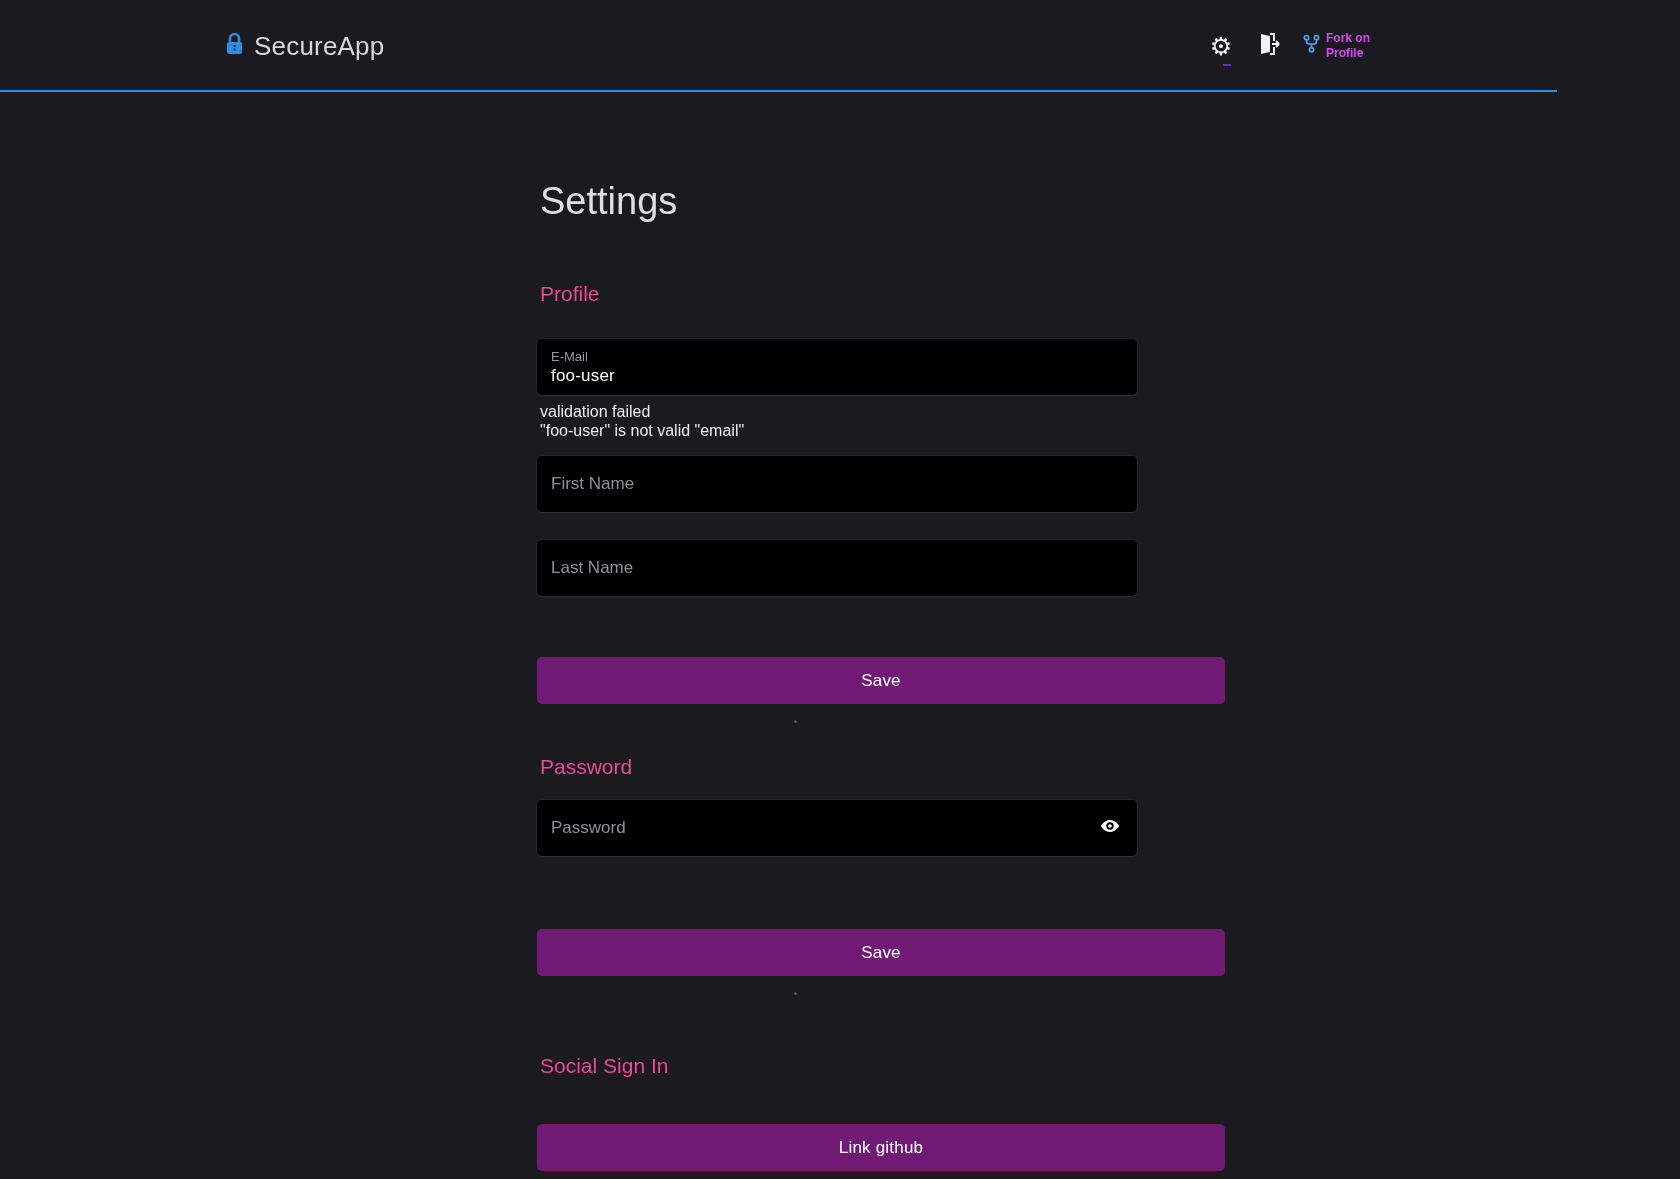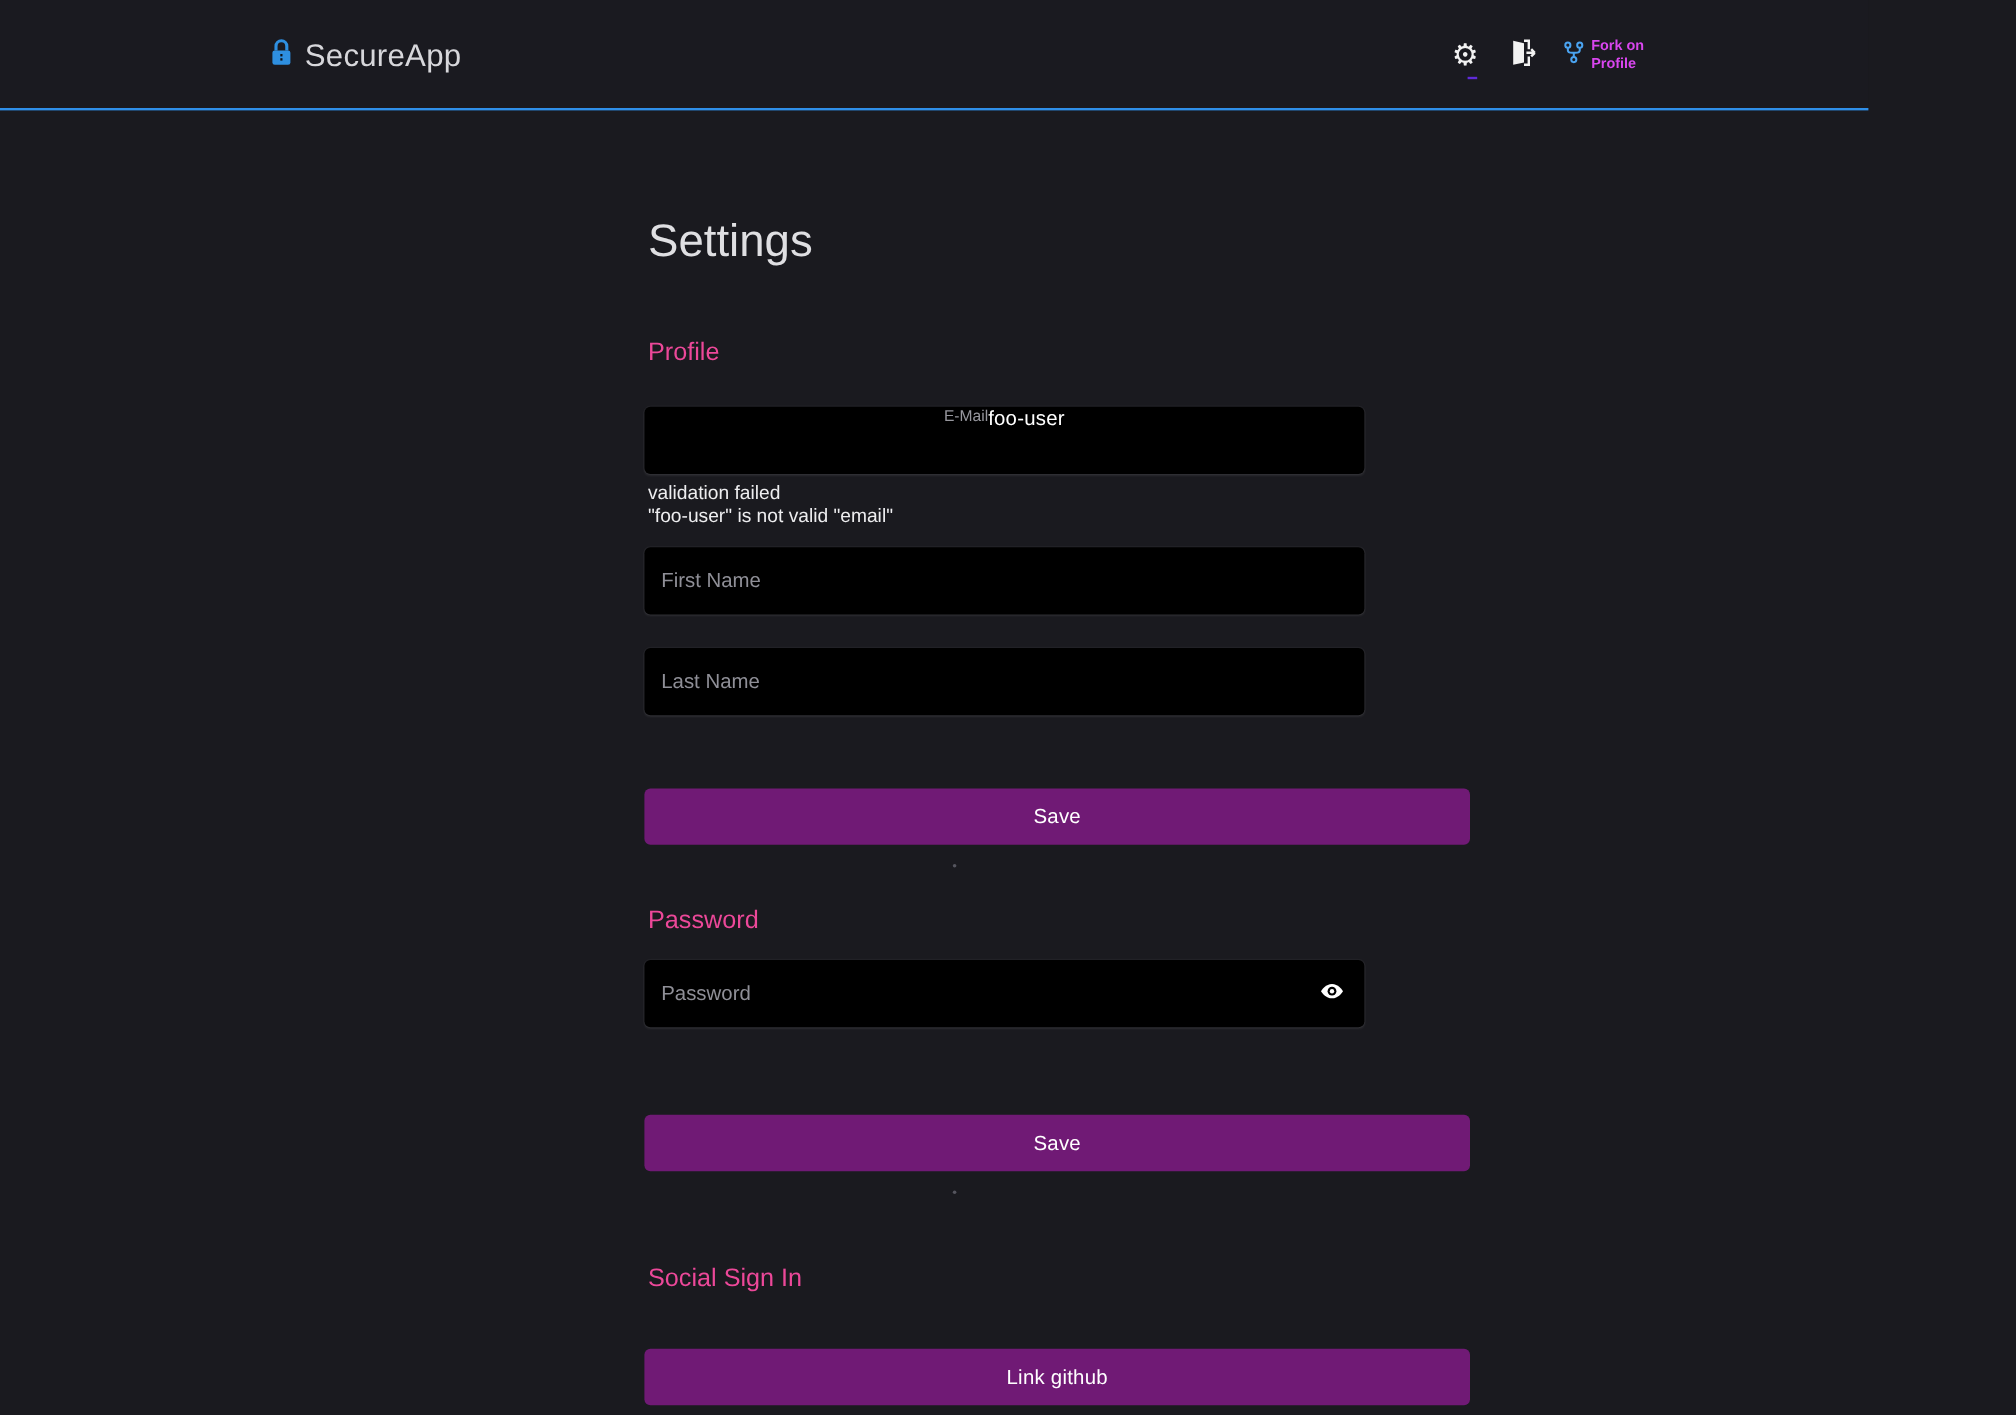--- a/index.html
+++ b/index.html
@@ -59,21 +59,21 @@
     font-size: 21px; font-weight: 400; color: #ec4899;
   }
   .h-profile { top: 190px; }
   .h-password { top: 663px; }
   .h-social { top: 936px; margin-top: 26px; }
 
   .field {
     position: absolute; left: 0; width: 600px; height: 56px;
     background: #000000; border-radius: 5px;
     box-shadow: 0 1px 2px rgba(255,255,255,0.07), 0 0 0 1px rgba(255,255,255,0.03);
-    padding: 0 14px; display: flex; flex-direction: row; justify-content: center;
+    padding: 0 14px; display: flex; flex-direction: column; justify-content: center;
   }
   .field .inner-label { font-size: 13px; color: #97979e; margin-bottom: 2px; }
   .field .inner-value { font-size: 17px; color: #ffffff; font-weight: 500; letter-spacing: 0.2px; }
 
   .field input {
     background: transparent; border: none; outline: none; width: 100%;
     font-family: "Liberation Sans", sans-serif;
     font-size: 17px; color: #f97316;
   }
   .field input::placeholder { color: #8f8f97; opacity: 1; }

